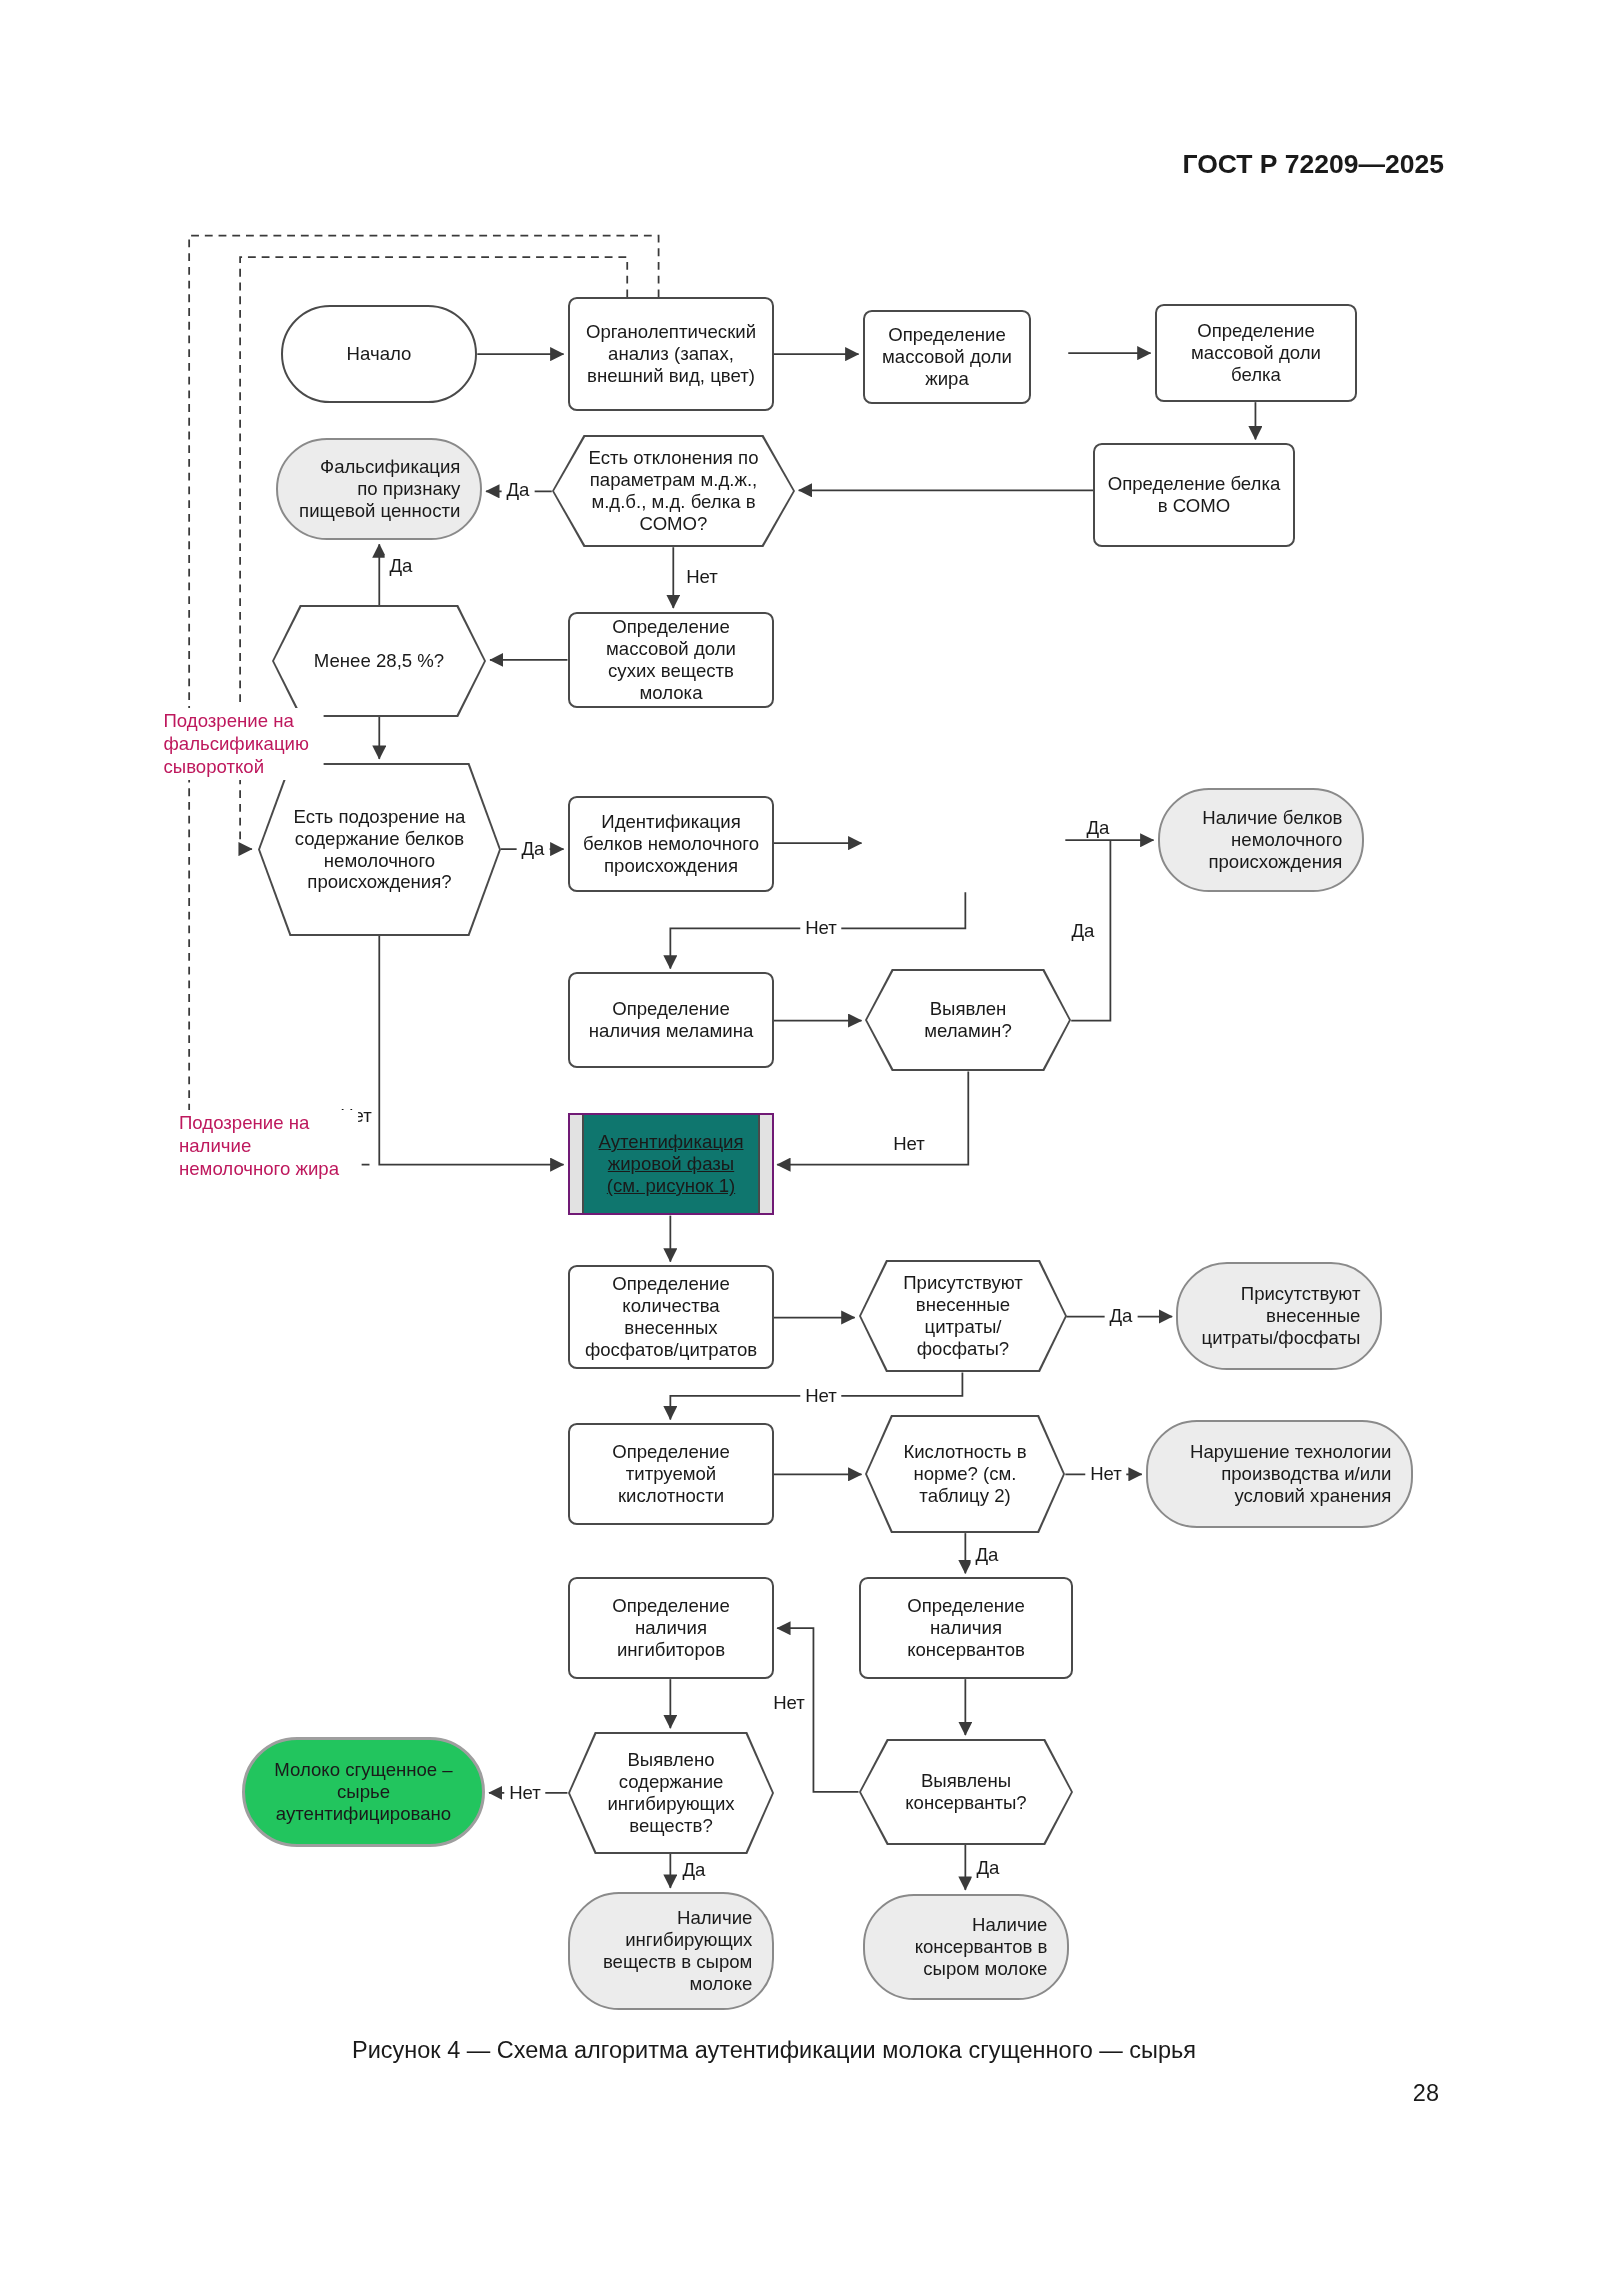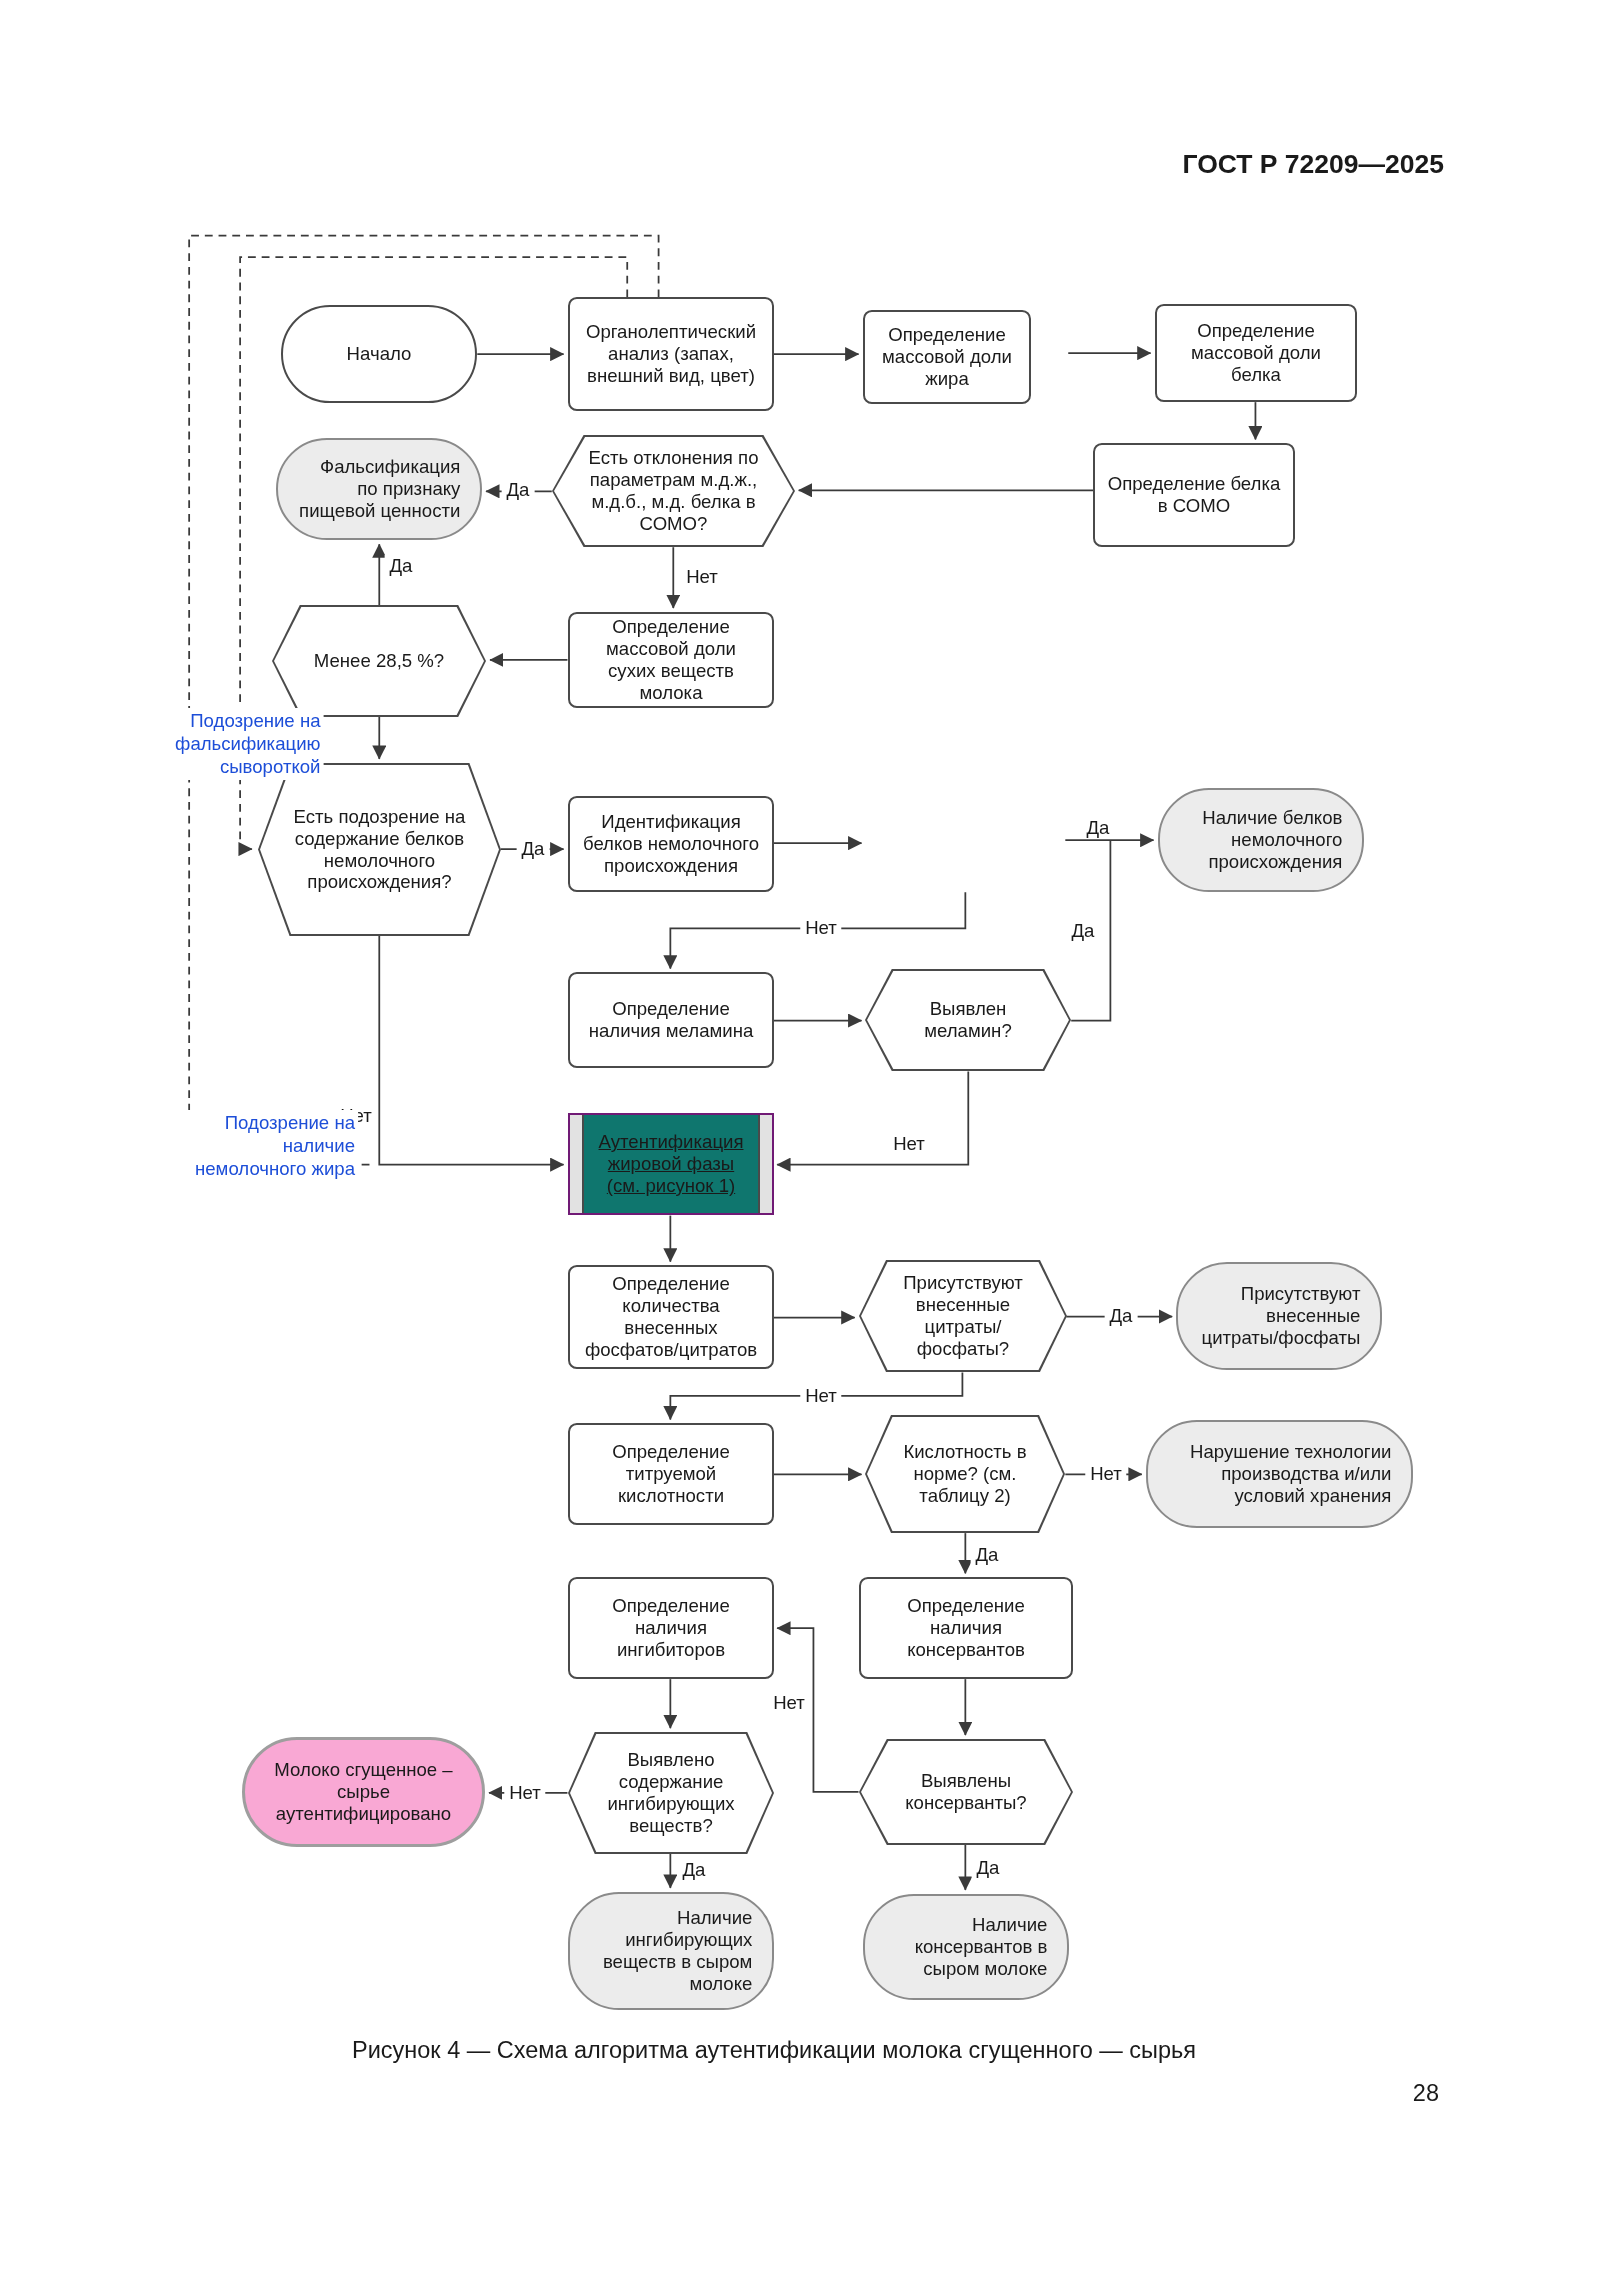--- a/index.html
+++ b/index.html
@@ -5,36 +5,36 @@
   html,body{margin:0;padding:0;background:#fff;}
   .page{position:relative;width:1621px;height:2293px;background:#fff;overflow:hidden;
         font-family:"Liberation Sans",sans-serif;color:#1a1a1a;}
   svg.connectors{position:absolute;left:0;top:0;z-index:1;}
   .node{position:absolute;z-index:2;display:flex;align-items:center;justify-content:center;
         text-align:center;font-size:18.6px;line-height:1.18;box-sizing:border-box;
         padding:5.9px 9.8px;color:#1a1a1a;}
   .rect{background:#fff;border:2px solid #4a4a4a;border-radius:8.8px;}
   .stadium{background:#fff;border:2px solid #4a4a4a;border-radius:51px;padding:5.9px 19.6px;}
   .terminal{background:#ececec;border:2px solid #8a8a8a;text-align:right;}
-  .auth{background:#f9a8d4;border:3.9px solid #9e9e9e;border-radius:55px;}
+  .auth{background:#22c55e;border:3.9px solid #9e9e9e;border-radius:55px;}
   .hex{padding:0;border:none;background:transparent;}
   .hex::before{content:"";position:absolute;inset:0;background:#4a4a4a;
         clip-path:polygon(0% 50%,13% 0%,87% 0%,100% 50%,87% 100%,13% 100%);}
   .hex::after{content:"";position:absolute;inset:2px;background:#fff;
         clip-path:polygon(0% 50%,13% 0%,87% 0%,100% 50%,87% 100%,13% 100%);}
   .hex .hex-label{position:relative;z-index:1;display:block;padding:2px 29px;}
   .predef{background:#0f766e;border:2px solid #701a75;padding:5.9px 25.5px;text-decoration:underline;}
   .predef::before,.predef::after{content:"";position:absolute;top:0;bottom:0;width:11.8px;background:#e2e2e2;}
   .predef::before{left:0;border-right:2px solid #4a4a4a;}
   .predef::after{right:0;border-left:2px solid #4a4a4a;}
   .predef .predef-label{position:relative;z-index:1;}
   .edge-label{position:absolute;z-index:3;transform:translate(-50%,-50%);
         background:#fff;padding:0 4.9px;font-size:18.6px;color:#1a1a1a;white-space:nowrap;}
-  .side-note{position:absolute;z-index:3;transform:translate(-50%,0);text-align:right;
-        font-size:18.6px;line-height:1.25;background:#fff;padding:1px 2.9px;color:#1d4ed8;}
+  .side-note{position:absolute;z-index:3;transform:translate(-50%,0);text-align:left;
+        font-size:18.6px;line-height:1.25;background:#fff;padding:1px 2.9px;color:#be185d;}
   .doc-header{position:absolute;top:149px;right:177px;font-size:26.5px;font-weight:bold;z-index:2;}
   .caption{position:absolute;left:323px;top:2037px;width:902px;text-align:center;font-size:23.5px;z-index:2;}
   .page-num{position:absolute;top:2080px;right:182px;font-size:23.5px;z-index:2;}
 </style>
 </head>
 <body>
 
 <div class="page">
 
   <div class="doc-header">ГОСТ Р 72209—2025</div>

